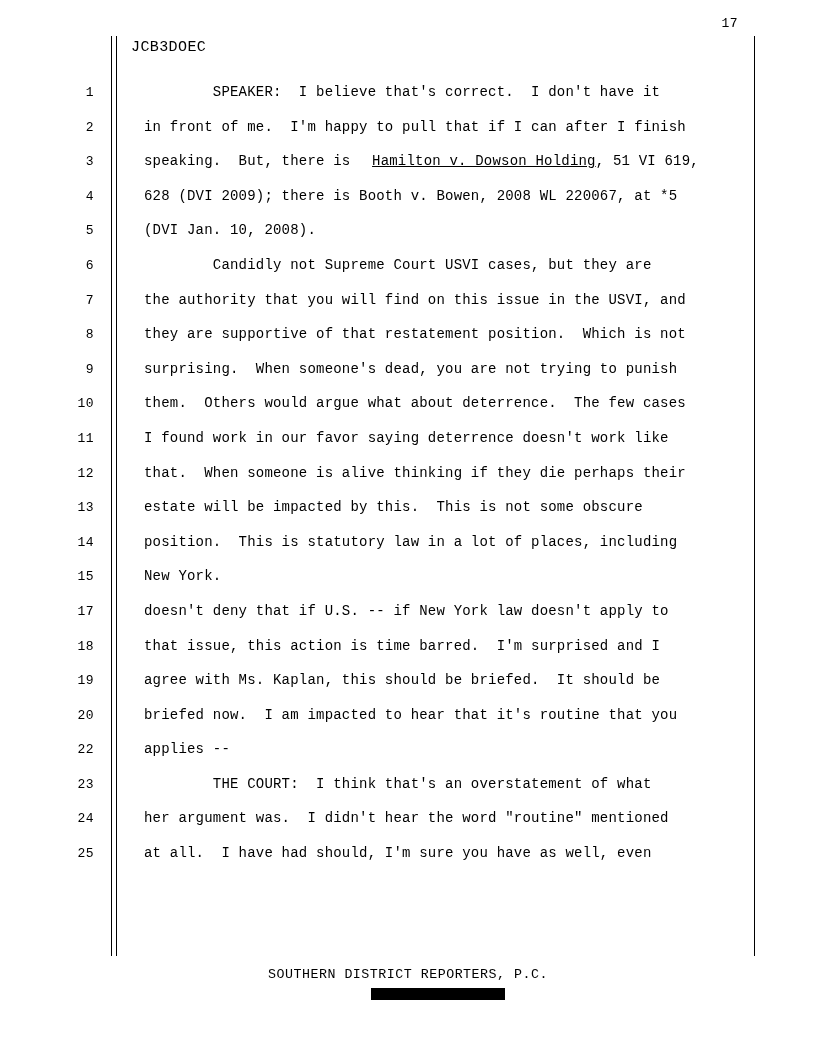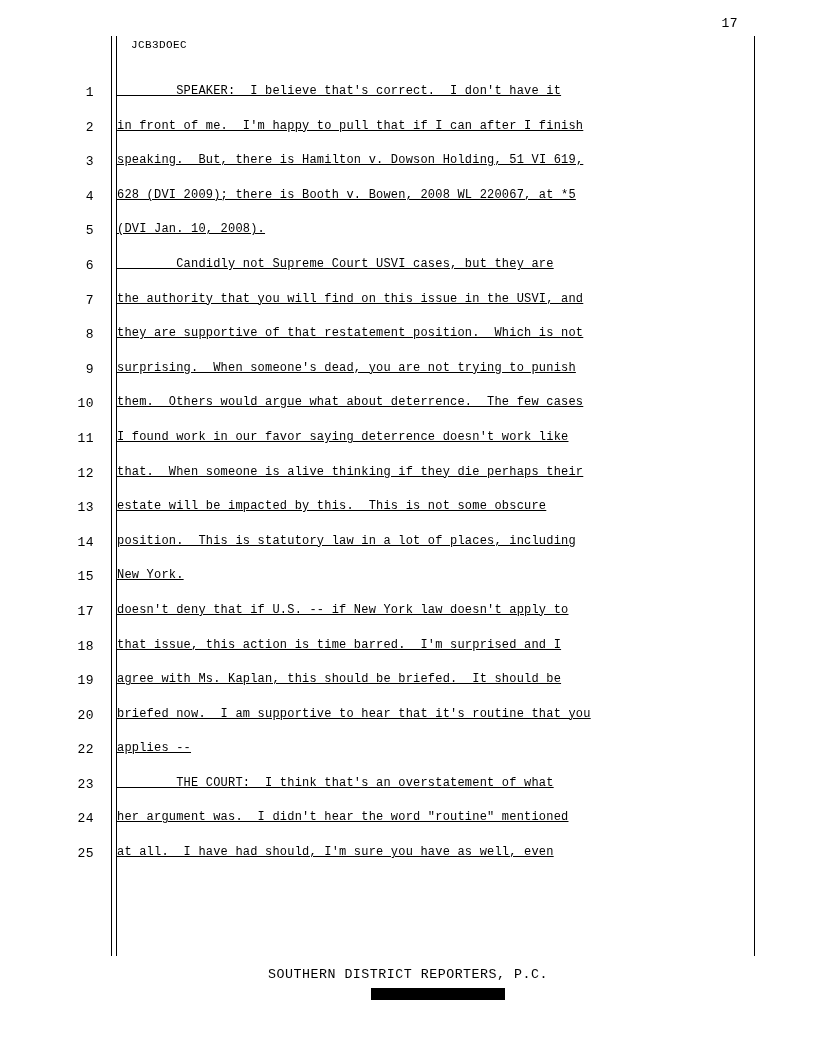--- a/index.html
+++ b/index.html
@@ -26,21 +26,21 @@
     top: 16px;
     right: 78px;
     font-size: 13px;
     letter-spacing: 0.5px;
   }
   
   .doc-header {
     position: absolute;
     top: 39px;
     left: 131px;
-    font-size: 11px;
+    font-size: 15px;
     letter-spacing: 0.4px;
   }
   
   .rule-outer {
     position: absolute;
     left: 111px;
     top: 36px;
     width: 1px;
     height: 920px;
     background: #000000;
@@ -77,29 +77,29 @@
     left: 62px;
     width: 32px;
     text-align: right;
     font-size: 13px;
     color: #000;
     top: 3px;
     letter-spacing: 0.5px;
   }
   .ltext {
     position: absolute;
-    left: 117px;
+    left: 144px;
     top: 2px;
-    font-size: 12px;
+    font-size: 14px;
     white-space: pre;
     letter-spacing: 0.2px;
-    text-decoration: underline;
   }
   .ltext u {
     text-decoration: underline;
+    margin-left: 13px;
   }
   
   .footer-line {
     position: absolute;
     top: 967px;
     left: 0;
     width: 816px;
     text-align: center;
     font-size: 13.3px;
     letter-spacing: 0.5px;
@@ -194,21 +194,21 @@
       <div class="tline">
         <div class="lnum">18</div>
         <div class="ltext">that issue, this action is time barred.  I'm surprised and I</div>
       </div>
       <div class="tline">
         <div class="lnum">19</div>
         <div class="ltext">agree with Ms. Kaplan, this should be briefed.  It should be</div>
       </div>
       <div class="tline">
         <div class="lnum">20</div>
-        <div class="ltext">briefed now.  I am supportive to hear that it's routine that you</div>
+        <div class="ltext">briefed now.  I am impacted to hear that it's routine that you</div>
       </div>
       <div class="tline">
         <div class="lnum">22</div>
         <div class="ltext">applies --</div>
       </div>
       <div class="tline">
         <div class="lnum">23</div>
         <div class="ltext">        THE COURT:  I think that's an overstatement of what</div>
       </div>
       <div class="tline">

